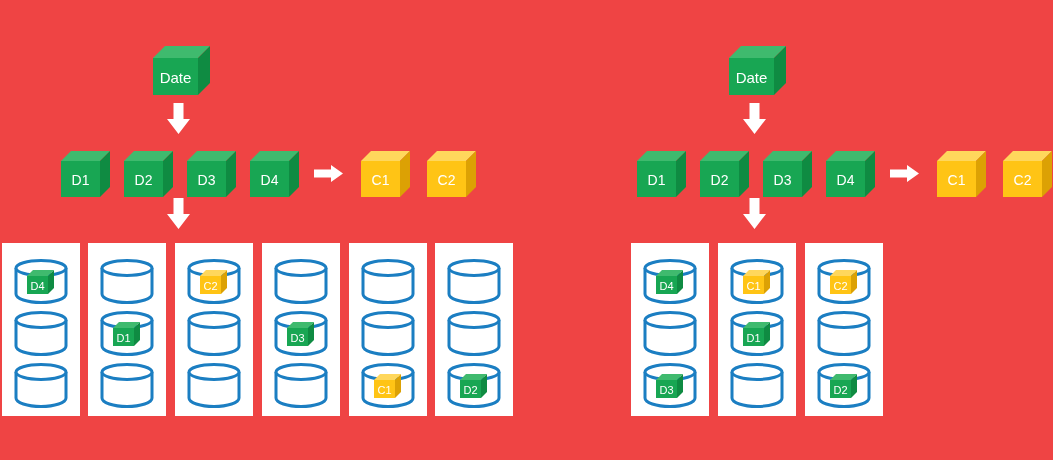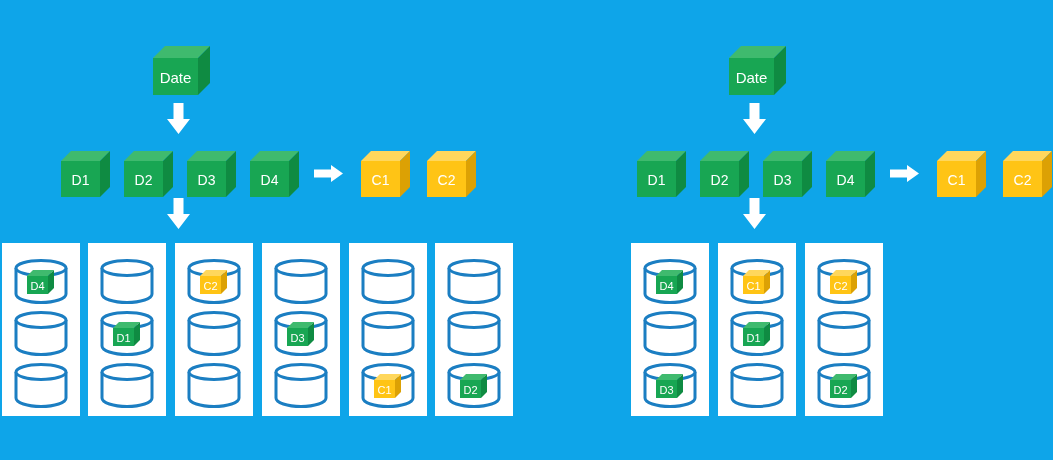--- a/index.html
+++ b/index.html
@@ -13,21 +13,21 @@
     overflow: hidden;
     background: #000000;
   }
   .half { position: absolute; top: 0; height: 460px; }
   .node-box { position: absolute; }
   .cyl-wrap { position: absolute; width: 56px; height: 46px; }
 </style>
 </head>
 <body>
 
-<div id="canvas" style="background: #0ea5e9;">
+<div id="canvas" style="background: #ef4444;">
     <div class="half" style="position: absolute; left: 0px; top: 0px; width: 477px; height: 460px;">
       <svg width="57" height="49" style="position: absolute; left: 153px; top: 46px;">
         <polygon points="0,12 12,0 57,0 45,12" fill="#3FBA6E"></polygon>
         <polygon points="45,12 57,0 57,37 45,49" fill="#0F8B42"></polygon>
         <rect x="0" y="12" width="45" height="37" fill="#18A653"></rect>
         <text x="22.5" y="31.5" text-anchor="middle" dominant-baseline="central" fill="#FFFFFF" font-size="15" font-family="&quot;Liberation Sans&quot;, sans-serif">Date</text>
       </svg>
       <svg width="23" height="31" style="position: absolute; left: 167px; top: 103px;">
         <polygon points="6.5,0 16.5,0 16.5,16 23,16 11.5,31 0,16 6.5,16" fill="#FFFFFF"></polygon>
       </svg>

